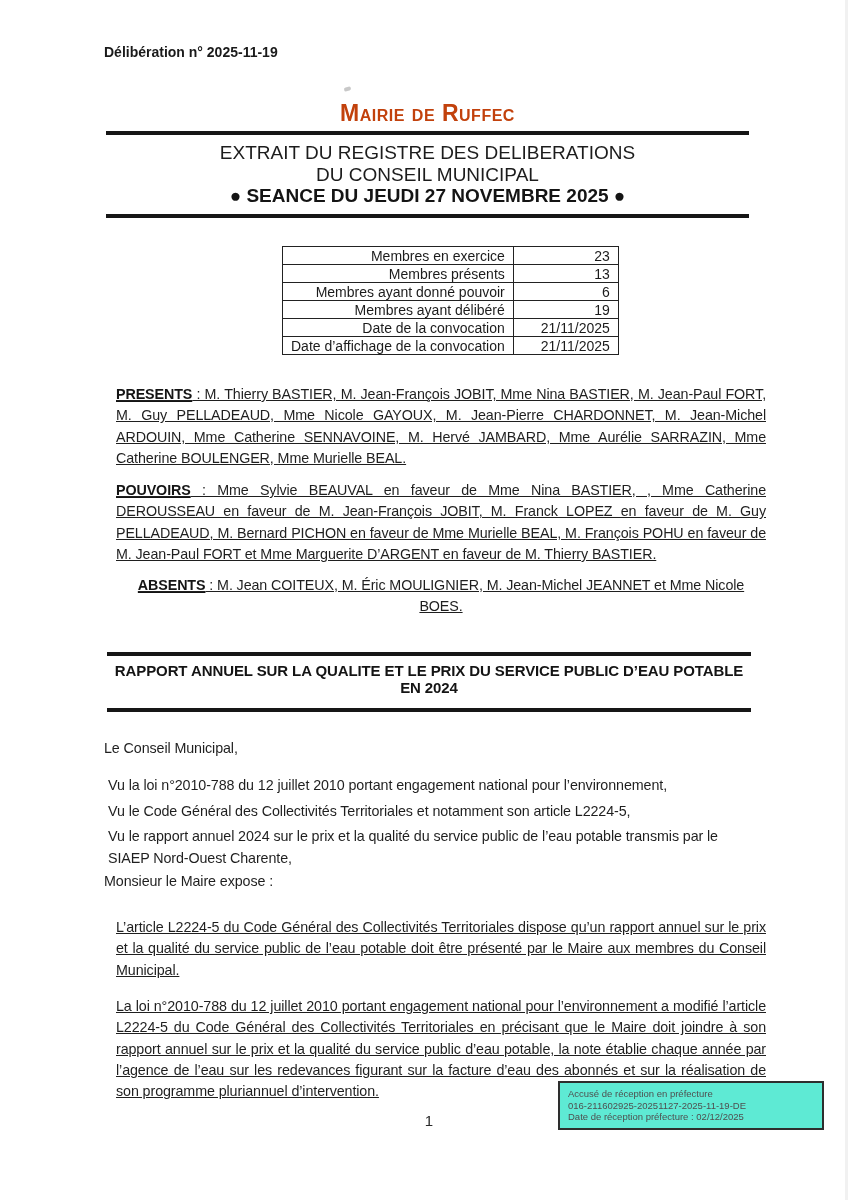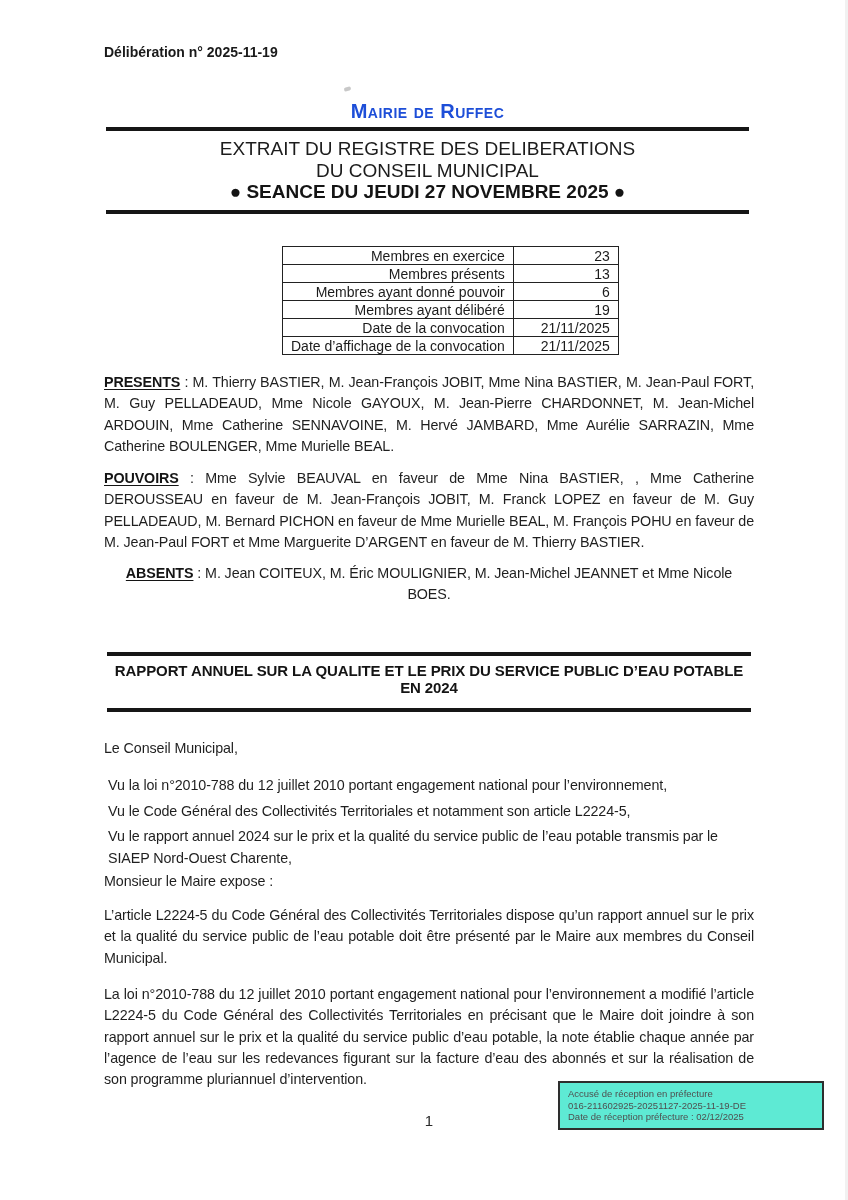--- a/index.html
+++ b/index.html
@@ -10,21 +10,21 @@
     font-family:"Liberation Sans", sans-serif;
     color:#1b1b1b;
     overflow:hidden;
     margin:0 auto;
   }
   .page-edge{position:absolute;top:0;right:0;width:3px;height:1200px;background:#f1f1f1;}
   .doc-number{position:absolute;left:104px;top:44px;font-size:14px;font-weight:700;color:#1a1a1a;}
   .scan-speck{position:absolute;left:344px;top:87px;width:7px;height:4px;background:#9a9a9a;opacity:.55;border-radius:2px;transform:rotate(-15deg);}
 
   .header{position:absolute;left:106px;top:100px;width:643px;text-align:center;}
-  .header .title{font-size:20px;font-weight:700;font-variant:small-caps;letter-spacing:.5px;color:#1d4ed8;}
+  .header .title{font-size:23px;font-weight:700;font-variant:small-caps;letter-spacing:.5px;color:#c2410c;}
   .rule{border:0;border-top:4px solid #161616;margin:4px 0 0 0;}
   .rule.thick2{margin-top:7px;}
   .header .sub{font-size:19px;line-height:21.5px;color:#1c1c1c;}
   .header .sub.first{margin-top:7px;}
   .header .seance{font-size:19px;line-height:22px;font-weight:700;color:#141414;}
 
   table.att{
     position:absolute;left:282px;top:246px;
     border-collapse:collapse;
     font-size:14px;color:#1b1b1b;
@@ -37,21 +37,22 @@
     white-space:nowrap;
   }
   table.att td.lbl{width:205px;}
   table.att td.val{width:88px;}
 
   .para{
     position:absolute;left:104px;width:650px;
     font-size:14.3px;line-height:21.3px;
     text-align:justify;color:#1f1f1f;
     letter-spacing:-0.1px;
-    margin:0;
+    margin:12px;
+    text-decoration:underline;
   }
   .para .plabel{font-weight:700;text-decoration:underline;text-underline-offset:2px;color:#141414;}
   .para.single{text-align:center;}
 
   .section-title{
     position:absolute;left:107px;top:652px;width:644px;
     border-top:4px solid #161616;border-bottom:4px solid #161616;
     padding:6px 0 12px 0;
     text-align:center;
     font-size:15px;font-weight:700;letter-spacing:-0.1px;color:#141414;

